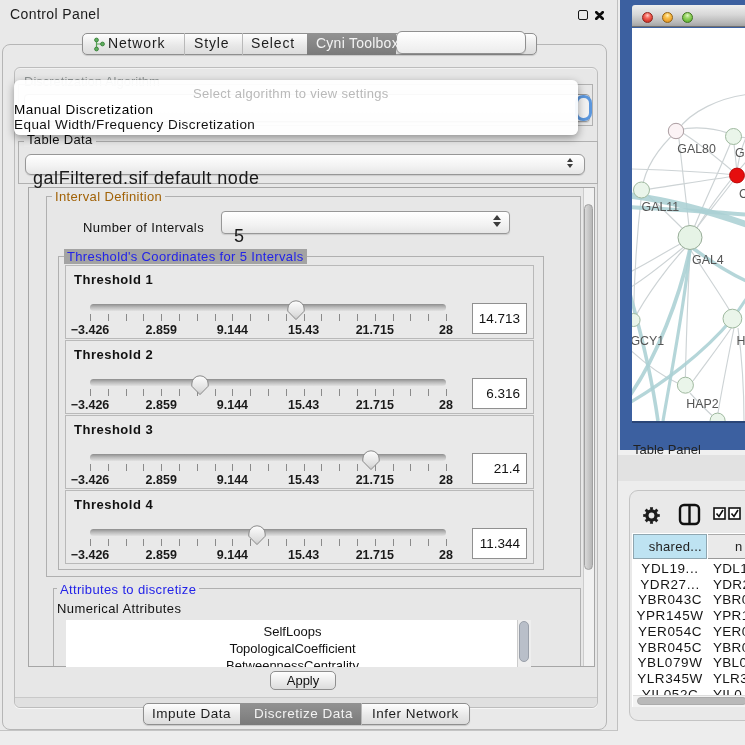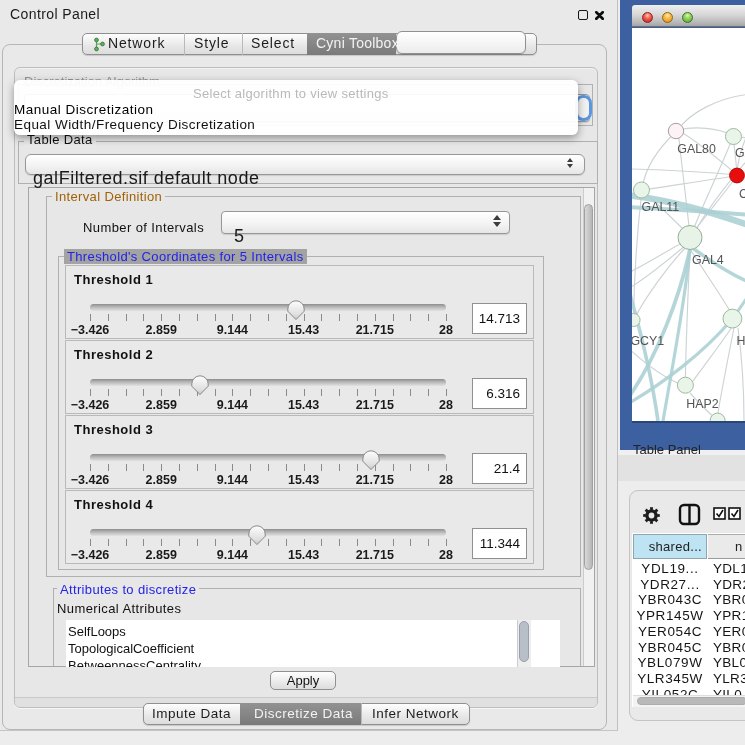--- a/index.html
+++ b/index.html
@@ -250,21 +250,21 @@
             </linearGradient>
           </defs>
         </svg>
         <div class="vbox">11.344</div>
       </div>
     </div>
 
   <div class="abs" style="left:53px;top:588px;width:528px;height:78px;border:1px solid #b0b0b0;border-bottom:none;"></div>
   <div class="gtitle" style="left:57px;top:582px;color:#2323e8;background:#e7e7e7;">Attributes to discretize</div>
   <div class="abs bold" style="left:57px;top:601px;font-size:13px;letter-spacing:0.4px;color:#111;">Numerical Attributes</div>
-  <div class="abs" style="left:66px;top:620px;width:494px;height:47px;background:#ffffff;overflow:hidden;">
+  <div class="abs" style="left:66px;top:620px;width:451px;height:47px;background:#ffffff;overflow:hidden;text-align:center;">
     <div style="padding:3px 0 0 2px;font-size:13px;color:#111;line-height:17px;">SelfLoops<br>TopologicalCoefficient<br>BetweennessCentrality</div>
   </div>
   <div class="abs" style="left:517px;top:620px;width:14px;height:47px;background:#eeeeee;border-left:1px solid #cccccc;"></div>
   <div class="abs" style="left:519px;top:621px;width:10px;height:41px;background:#b9bfc9;border:1px solid #9aa0aa;border-radius:5px;"></div>
 
   <div class="abs" style="left:270px;top:671px;width:66px;height:19px;border:1px solid #8f8f8f;border-radius:5px;background:linear-gradient(#fefefe,#dcdcdc);font-size:13px;color:#111;text-align:center;line-height:18px;">Apply</div>
 
   <div class="seg" style="left:143px;top:703px;width:327px;"></div>
   <div class="segdark" style="left:240px;top:703px;width:121px;"></div>
   <div class="segsep" style="left:361px;top:703px;"></div>

